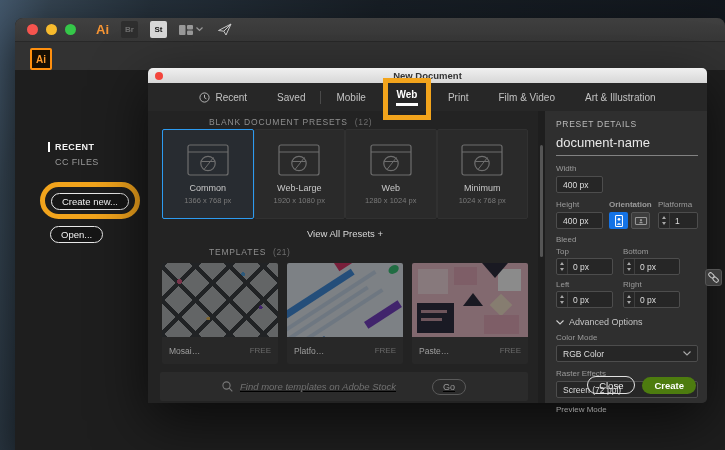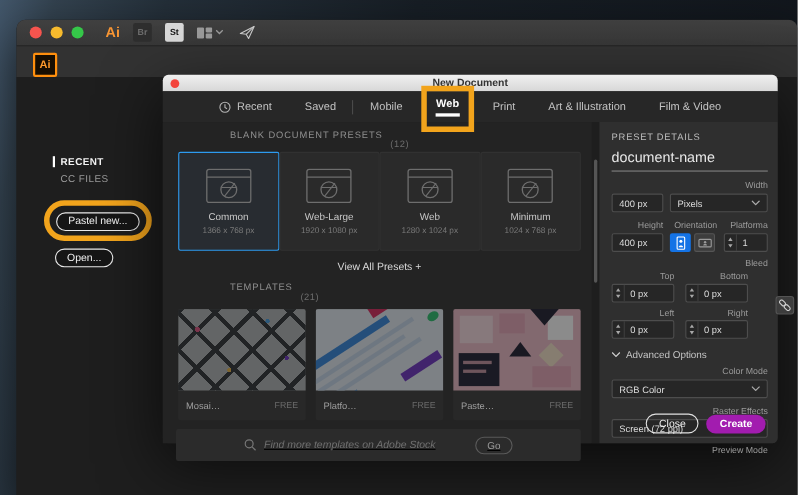--- a/index.html
+++ b/index.html
@@ -46,21 +46,21 @@
     padding:0 15px;height:100%;}
   .tab-web .lbl{font-size:10px;font-weight:700;color:#ffffff;}
   .tab-web .underline{width:22px;height:3px;background:#ffffff;margin-top:3px;}
   .web-annotation{position:absolute;left:2px;right:2px;top:-5px;bottom:-9px;border:5px solid #F2A41C;pointer-events:none;z-index:6;}
   .dlg-body{display:flex;height:292px;}
   .content{flex:1;padding:6px 10px 0 14px;background:#232323;min-width:0;}
   .scrollstrip{width:7px;background:#1e1e1e;position:relative;}
   .scrollthumb{position:absolute;top:34px;left:2px;width:3px;height:112px;background:#555;border-radius:2px;}
   .panel{width:162px;background:#2f2f2f;padding:8px 9px 8px 11px;position:relative;border-radius:0 0 5px 0;}
   .sec-head{font-size:8.5px;color:#8f8f8f;letter-spacing:.8px;display:flex;gap:7px;padding-left:47px;}
-  .sec-count{color:#6d6d6d;letter-spacing:.5px;margin-top:9px;}
+  .sec-count{color:#6d6d6d;letter-spacing:.5px;}
   .preset-grid{display:grid;grid-template-columns:repeat(4,1fr);gap:0;margin-top:2px;}
   .preset-card{height:90px;background:#2a2a2a;border:1px solid #313131;border-radius:2px;
     display:flex;flex-direction:column;align-items:center;justify-content:center;}
   .preset-card.selected{border:1px solid #2D9BF0;background:#282c31;}
   .preset-name{font-size:9px;color:#c8c8c8;margin-top:7px;}
   .preset-dims{font-size:7.5px;color:#7a7a7a;margin-top:3px;}
   .view-all{text-align:center;font-size:9.5px;color:#d8d8d8;margin:9px 0 8px;}
   .tmpl-grid{display:grid;grid-template-columns:repeat(3,1fr);gap:9px;margin-top:6px;}
   .tmpl-card{background:#282828;border-radius:2px;overflow:hidden;}
   .thumb{height:74px;position:relative;overflow:hidden;filter:brightness(.55) saturate(.9);}
@@ -98,21 +98,21 @@
   .ps .tri1{left:60%;top:0;width:0;height:0;border-left:13px solid transparent;border-right:13px solid transparent;border-top:15px solid #2e2e40;}
   .ps .tri2{left:44%;top:40%;width:0;height:0;border-left:10px solid transparent;border-right:10px solid transparent;border-bottom:13px solid #2e2e40;}
   .ps .dark{left:4%;bottom:6%;width:32%;height:40%;background:#303043;}
   .ps .dl1{left:8%;bottom:32%;width:22%;height:3px;background:#cc9aa8;}
   .ps .dl2{left:8%;bottom:22%;width:18%;height:3px;background:#cc9aa8;}
   .ps .diamond{left:70%;top:46%;width:16px;height:16px;background:#f6e3c8;transform:rotate(45deg);}
   .ps .c3{left:62%;bottom:4%;width:30%;height:26%;background:#eaa9bb;}
   
   .p-head{font-size:8.5px;color:#bcbcbc;letter-spacing:.7px;}
   .doc-name{font-size:13px;color:#e8e8e8;border-bottom:1px solid #828282;padding:6px 0 5px;margin-bottom:8px;}
-  .p-label{font-size:8px;color:#9b9b9b;margin-bottom:3px;text-align:right;}
+  .p-label{font-size:8px;color:#9b9b9b;margin-bottom:3px;}
   .row-width{display:flex;gap:6px;margin-bottom:7px;}
   .inp{height:17px;background:#262626;border:1px solid #4d4d4d;border-radius:2px;
     display:flex;align-items:center;padding:0 6px;font-size:8.5px;color:#dddddd;}
   .inp.w{width:47px;flex:none;}
   .select{flex:1;justify-content:space-between;}
   .grid3{display:grid;grid-template-columns:47px 43px 1fr;column-gap:6px;align-items:center;}
   .ori-group{display:flex;gap:3px;}
   .ori{width:19px;height:17px;border-radius:2px;display:flex;align-items:center;justify-content:center;}
   .ori.portrait{background:#1473E6;}
   .ori.landscape{background:#3d3d3d;border:1px solid #555;}
@@ -124,21 +124,21 @@
   .stepper .val{padding:0 5px;font-size:8.5px;color:#dddddd;}
   .bleed-label{margin-top:6px;}
   .bleed-grid{display:grid;grid-template-columns:57px 57px;column-gap:10px;row-gap:5px;position:relative;margin-bottom:2px;}
   .bleed-cell .p-label{margin-bottom:2px;}
   .link-btn{position:absolute;right:-24px;top:22px;width:17px;height:17px;background:#3d3d3d;
     border:1px solid #545454;border-radius:3px;display:flex;align-items:center;justify-content:center;}
   .advanced{display:flex;align-items:center;gap:5px;margin:9px 0 6px;color:#c4c4c4;font-size:9px;}
   .mb7{margin-bottom:7px;}
   .dlg-buttons{position:absolute;right:11px;bottom:9px;display:flex;gap:7px;align-items:center;}
   .btn-close{border:1.5px solid #e2e2e2;color:#f2f2f2;border-radius:11px;padding:2.5px 11px;font-size:9.5px;background:transparent;}
-  .btn-create{background:#a21caf;color:#ffffff;border-radius:11px;padding:3px 12px;font-size:9.5px;font-weight:600;}
+  .btn-create{background:#4d7c0f;color:#ffffff;border-radius:11px;padding:3px 12px;font-size:9.5px;font-weight:600;}
 </style>
 </head>
 <body>
 
 <div class="stage">
 
   <div class="mac-window">
     <div class="titlebar">
       <span class="tl red"></span>
       <span class="tl yellow"></span>
@@ -168,21 +168,21 @@
       <div class="ai-box">Ai</div>
     </div>
 
     <div class="home">
       <div class="recent-item">
         <span class="recent-bar"></span>
         <span class="recent-label">RECENT</span>
       </div>
       <div class="ccfiles">CC FILES</div>
       <div class="create-ring">
-        <span class="pill-btn">Pastel new...</span>
+        <span class="pill-btn">Create new...</span>
       </div>
       <span class="pill-btn open-btn">Open...</span>
     </div>
   </div>
 
   <div class="dialog">
     <div class="dlg-titlebar">
       <span class="dlg-red"></span>
       <span>New Document</span>
     </div>
@@ -197,22 +197,22 @@
       </div>
       <div class="tab">Saved</div>
       <div class="tab-divider"></div>
       <div class="tab">Mobile</div>
       <div class="tab-web">
         <span class="lbl">Web</span>
         <span class="underline"></span>
         <span class="web-annotation"></span>
       </div>
       <div class="tab">Print</div>
+      <div class="tab">Film &amp; Video</div>
       <div class="tab">Art &amp; Illustration</div>
-      <div class="tab">Film &amp; Video</div>
     </div>
 
     <div class="dlg-body">
 
       <div class="content">
         <div class="sec-head">
           <span>BLANK DOCUMENT PRESETS</span>
           <span class="sec-count">(12)</span>
         </div>
 
@@ -330,31 +330,25 @@
         <div class="scrollthumb"></div>
       </div>
 
       <div class="panel">
         <div class="p-head">PRESET DETAILS</div>
         <div class="doc-name">document-name</div>
 
         <div class="p-label">Width</div>
         <div class="row-width">
           <div class="inp w">400 px</div>
-          <div class="inp select">
-            <span>Pixels</span>
-            <svg width="8" height="5" viewBox="0 0 8 5">
-              <polyline points="0.5,0.5 4,4 7.5,0.5" fill="none" stroke="#aaa" stroke-width="1.1"></polyline>
-            </svg>
-          </div>
         </div>
 
         <div class="grid3" style="margin-bottom:3px;">
           <div class="p-label" style="margin:0;">Height</div>
-          <div class="p-label" style="margin:0;">Orientation</div>
+          <div class="p-label" style="margin:0;font-weight:bold;">Orientation</div>
           <div class="p-label" style="margin:0;">Platforma</div>
         </div>
         <div class="grid3">
           <div class="inp w">400 px</div>
           <div class="ori-group">
             <div class="ori portrait">
               <svg width="12" height="14" viewBox="0 0 14 16">
                 <rect x="3" y="1.5" width="8" height="13" rx="1" fill="none" stroke="#fff" stroke-width="1.2"></rect>
                 <circle cx="7" cy="6" r="1.6" fill="#fff"></circle>
                 <path d="M4.6 12.5 c0 -2.6 4.8 -2.6 4.8 0 Z" fill="#fff"></path>

